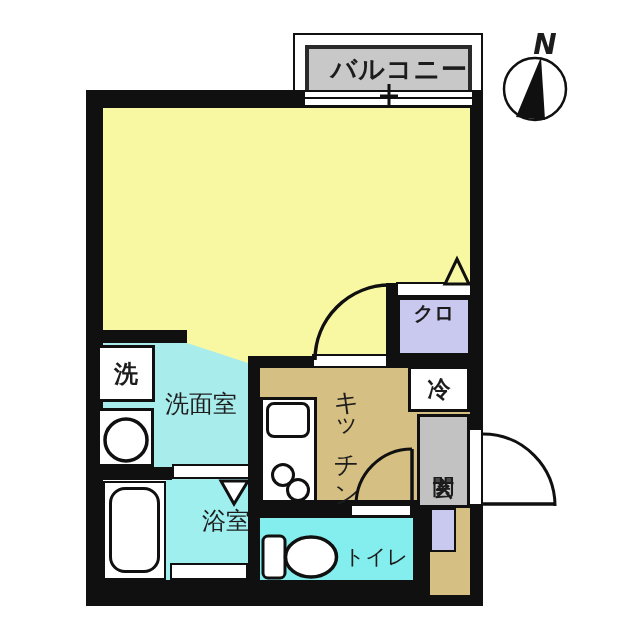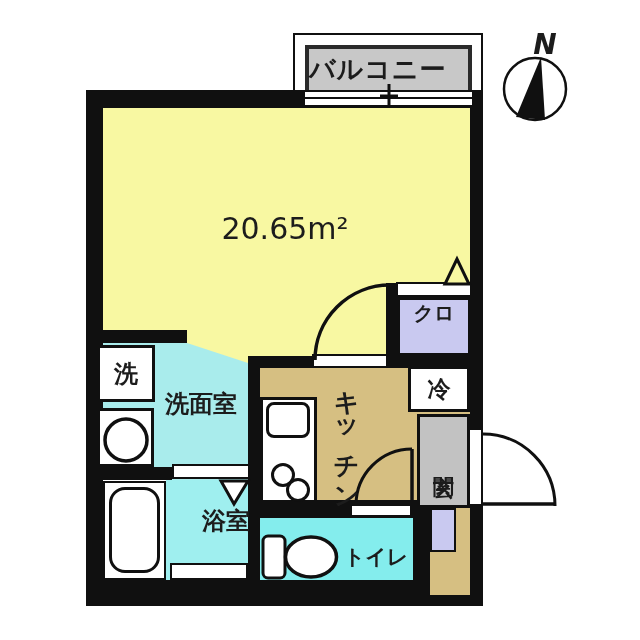--- a/index.html
+++ b/index.html
@@ -4,32 +4,32 @@
 <style>
   html,body { margin:0; padding:0; background:#fff; }
   .plan {
     position:relative; width:640px; height:640px; background:#ffffff;
     font-family:"DejaVu Sans", sans-serif; color:#1c1c1c; overflow:hidden;
   }
   .abs { position:absolute; box-sizing:border-box; }
   .w { position:absolute; background:#101010; }
   .strip { position:absolute; box-sizing:border-box; background:#ffffff; border:2px solid #101010; }
   .lbl { position:absolute; transform:translate(-50%,-50%); white-space:nowrap;
-         font-weight:700; color:#1c1c1c; line-height:1.05; text-align:center; }
+         font-weight:400; color:#1c1c1c; line-height:1.05; text-align:center; }
   .vert { writing-mode:vertical-rl; text-orientation:upright; }
   svg.overlay { position:absolute; left:0; top:0; pointer-events:none; }
 </style>
 </head>
 <body>
 
 <div class="plan">
 
   <div class="abs" style="left:293px; top:33px; width:190px; height:59px; border:2px solid #101010; background:#fff;"></div>
   <div class="abs" style="left:305px; top:45px; width:167px; height:49px; border:4px solid #2a2a2a; background:#C8C8C8;
-              display:flex; align-items:center; justify-content:flex-start; font-size:26px; font-weight:600; letter-spacing:1px;">
+              display:flex; align-items:center; justify-content:flex-end; font-size:26px; font-weight:600; letter-spacing:1px;">
     <span>バルコニー</span>
   </div>
 
   <div class="abs" style="left:103px; top:108px; width:367px; height:248px; background:#F8F8A2;"></div>
   <div class="abs" style="left:103px; top:343px; width:145px; height:137px; background:#A9ECEC;"></div>
   <div class="abs" style="left:187px; top:343px; width:61px; height:20px; background:#F8F8A2;
               clip-path:polygon(0 0, 100% 0, 100% 100%);"></div>
   <div class="abs" style="left:260px; top:366px; width:210px; height:138px; background:#D6BF82;"></div>
   <div class="abs" style="left:166px; top:480px; width:82px; height:100px; background:#9FEFEF;"></div>
   <div class="abs" style="left:260px; top:518px; width:153px; height:62px; background:#84EDED;"></div>
@@ -114,20 +114,19 @@
     <g>
       <rect x="263" y="536" width="22" height="42" rx="5" fill="#ffffff" stroke="#101010" stroke-width="3"></rect>
       <ellipse cx="311" cy="557" rx="25.5" ry="20" fill="#ffffff" stroke="#101010" stroke-width="3.5"></ellipse>
     </g>
     <g>
       <circle cx="535" cy="89" r="31" fill="#ffffff" stroke="#101010" stroke-width="2.5"></circle>
       <polygon points="541,57 516,117 545,120" fill="#101010"></polygon>
     </g>
   </svg>
 
-  <div class="lbl" style="left:285px; top:229px; font-size:30px; font-weight:500;">20.65m²</div>
   <div class="lbl" style="left:201px; top:405px; font-size:24px;">洗面室</div>
   <div class="lbl vert" style="left:346px; top:437px; font-size:25px; letter-spacing:3px;">キッチン</div>
   <div class="lbl" style="left:226px; top:522px; font-size:24px;">浴室</div>
   <div class="lbl" style="left:376px; top:557px; font-size:21px;">トイレ</div>
   <div class="lbl" style="left:545px; top:45px; font-size:28px; font-style:italic; font-weight:600;">N</div>
 
 </div>
 
 </body></html>

